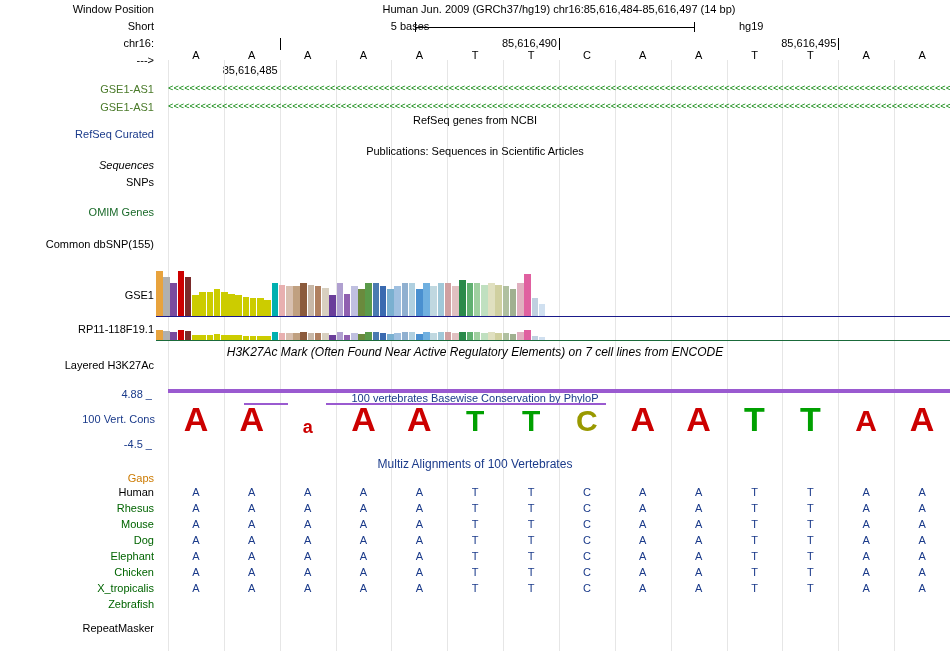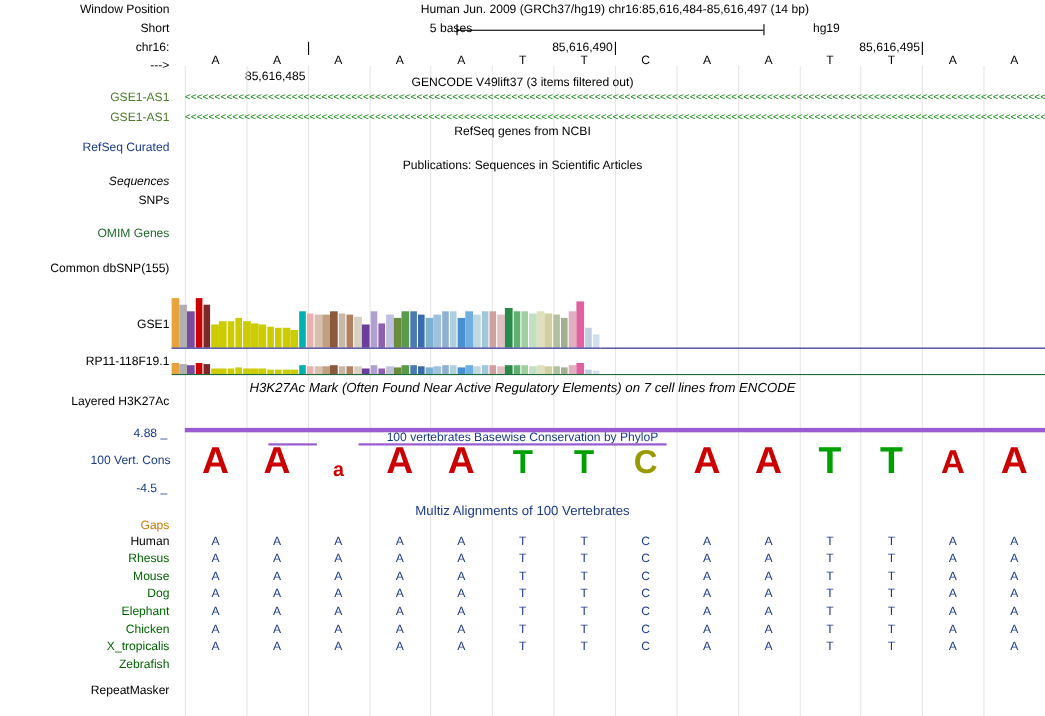--- a/index.html
+++ b/index.html
@@ -73,21 +73,20 @@
       <div class="gridline" style="left: 503.143px;"></div>
       <div class="gridline" style="left: 559px;"></div>
       <div class="gridline" style="left: 614.857px;"></div>
       <div class="gridline" style="left: 670.714px;"></div>
       <div class="gridline" style="left: 726.571px;"></div>
       <div class="gridline" style="left: 782.429px;"></div>
       <div class="gridline" style="left: 838.286px;"></div>
       <div class="gridline" style="left: 894.143px;"></div>
     </div>
 
-  <div class="centertext" style="top:69px;left:0;">GENCODE V49lift37 (3 items filtered out)</div>
   <div class="label lbl-col" style="top:83px;color:#4a7a2a;">GSE1-AS1</div>
   <div class="label lbl-col" style="top:101px;color:#4a7a2a;">GSE1-AS1</div>
   <div class="arrowline" style="left:168px;top:84px;width:782px;">&lt;&lt;&lt;&lt;&lt;&lt;&lt;&lt;&lt;&lt;&lt;&lt;&lt;&lt;&lt;&lt;&lt;&lt;&lt;&lt;&lt;&lt;&lt;&lt;&lt;&lt;&lt;&lt;&lt;&lt;&lt;&lt;&lt;&lt;&lt;&lt;&lt;&lt;&lt;&lt;&lt;&lt;&lt;&lt;&lt;&lt;&lt;&lt;&lt;&lt;&lt;&lt;&lt;&lt;&lt;&lt;&lt;&lt;&lt;&lt;&lt;&lt;&lt;&lt;&lt;&lt;&lt;&lt;&lt;&lt;&lt;&lt;&lt;&lt;&lt;&lt;&lt;&lt;&lt;&lt;&lt;&lt;&lt;&lt;&lt;&lt;&lt;&lt;&lt;&lt;&lt;&lt;&lt;&lt;&lt;&lt;&lt;&lt;&lt;&lt;&lt;&lt;&lt;&lt;&lt;&lt;&lt;&lt;&lt;&lt;&lt;&lt;&lt;&lt;&lt;&lt;&lt;&lt;&lt;&lt;&lt;&lt;&lt;&lt;&lt;&lt;&lt;&lt;&lt;&lt;&lt;&lt;&lt;&lt;&lt;&lt;&lt;&lt;&lt;&lt;&lt;&lt;&lt;&lt;&lt;&lt;&lt;&lt;&lt;&lt;&lt;&lt;&lt;&lt;&lt;&lt;&lt;&lt;&lt;&lt;&lt;&lt;&lt;&lt;&lt;&lt;&lt;&lt;&lt;&lt;&lt;&lt;&lt;&lt;&lt;&lt;&lt;&lt;&lt;&lt;&lt;&lt;&lt;&lt;&lt;&lt;&lt;&lt;&lt;&lt;&lt;&lt;&lt;&lt;&lt;&lt;&lt;&lt;&lt;&lt;&lt;&lt;&lt;&lt;&lt;&lt;&lt;&lt;&lt;&lt;&lt;&lt;&lt;&lt;&lt;&lt;&lt;&lt;&lt;&lt;&lt;&lt;&lt;&lt;&lt;&lt;&lt;&lt;&lt;&lt;&lt;&lt;&lt;&lt;&lt;&lt;&lt;&lt;&lt;&lt;&lt;&lt;&lt;&lt;&lt;&lt;&lt;&lt;&lt;&lt;&lt;&lt;&lt;&lt;&lt;&lt;&lt;&lt;&lt;&lt;&lt;&lt;&lt;&lt;&lt;&lt;&lt;&lt;&lt;&lt;&lt;&lt;&lt;&lt;&lt;&lt;&lt;&lt;&lt;&lt;&lt;&lt;&lt;&lt;&lt;&lt;&lt;&lt;&lt;&lt;&lt;&lt;&lt;&lt;&lt;&lt;&lt;&lt;&lt;&lt;&lt;&lt;&lt;&lt;&lt;&lt;&lt;&lt;&lt;&lt;&lt;&lt;&lt;&lt;&lt;&lt;&lt;&lt;&lt;&lt;&lt;&lt;&lt;&lt;&lt;&lt;&lt;&lt;&lt;&lt;&lt;&lt;&lt;&lt;&lt;&lt;&lt;&lt;&lt;&lt;&lt;&lt;&lt;&lt;&lt;&lt;&lt;&lt;&lt;&lt;&lt;&lt;&lt;&lt;</div>
   <div class="arrowline" style="left:168px;top:102px;width:782px;">&lt;&lt;&lt;&lt;&lt;&lt;&lt;&lt;&lt;&lt;&lt;&lt;&lt;&lt;&lt;&lt;&lt;&lt;&lt;&lt;&lt;&lt;&lt;&lt;&lt;&lt;&lt;&lt;&lt;&lt;&lt;&lt;&lt;&lt;&lt;&lt;&lt;&lt;&lt;&lt;&lt;&lt;&lt;&lt;&lt;&lt;&lt;&lt;&lt;&lt;&lt;&lt;&lt;&lt;&lt;&lt;&lt;&lt;&lt;&lt;&lt;&lt;&lt;&lt;&lt;&lt;&lt;&lt;&lt;&lt;&lt;&lt;&lt;&lt;&lt;&lt;&lt;&lt;&lt;&lt;&lt;&lt;&lt;&lt;&lt;&lt;&lt;&lt;&lt;&lt;&lt;&lt;&lt;&lt;&lt;&lt;&lt;&lt;&lt;&lt;&lt;&lt;&lt;&lt;&lt;&lt;&lt;&lt;&lt;&lt;&lt;&lt;&lt;&lt;&lt;&lt;&lt;&lt;&lt;&lt;&lt;&lt;&lt;&lt;&lt;&lt;&lt;&lt;&lt;&lt;&lt;&lt;&lt;&lt;&lt;&lt;&lt;&lt;&lt;&lt;&lt;&lt;&lt;&lt;&lt;&lt;&lt;&lt;&lt;&lt;&lt;&lt;&lt;&lt;&lt;&lt;&lt;&lt;&lt;&lt;&lt;&lt;&lt;&lt;&lt;&lt;&lt;&lt;&lt;&lt;&lt;&lt;&lt;&lt;&lt;&lt;&lt;&lt;&lt;&lt;&lt;&lt;&lt;&lt;&lt;&lt;&lt;&lt;&lt;&lt;&lt;&lt;&lt;&lt;&lt;&lt;&lt;&lt;&lt;&lt;&lt;&lt;&lt;&lt;&lt;&lt;&lt;&lt;&lt;&lt;&lt;&lt;&lt;&lt;&lt;&lt;&lt;&lt;&lt;&lt;&lt;&lt;&lt;&lt;&lt;&lt;&lt;&lt;&lt;&lt;&lt;&lt;&lt;&lt;&lt;&lt;&lt;&lt;&lt;&lt;&lt;&lt;&lt;&lt;&lt;&lt;&lt;&lt;&lt;&lt;&lt;&lt;&lt;&lt;&lt;&lt;&lt;&lt;&lt;&lt;&lt;&lt;&lt;&lt;&lt;&lt;&lt;&lt;&lt;&lt;&lt;&lt;&lt;&lt;&lt;&lt;&lt;&lt;&lt;&lt;&lt;&lt;&lt;&lt;&lt;&lt;&lt;&lt;&lt;&lt;&lt;&lt;&lt;&lt;&lt;&lt;&lt;&lt;&lt;&lt;&lt;&lt;&lt;&lt;&lt;&lt;&lt;&lt;&lt;&lt;&lt;&lt;&lt;&lt;&lt;&lt;&lt;&lt;&lt;&lt;&lt;&lt;&lt;&lt;&lt;&lt;&lt;&lt;&lt;&lt;&lt;&lt;&lt;&lt;&lt;&lt;&lt;&lt;&lt;&lt;&lt;&lt;&lt;&lt;&lt;&lt;&lt;&lt;&lt;&lt;&lt;&lt;&lt;&lt;</div>
 
   <div class="label lbl-col" style="top:128px;color:#1a3a8a;">RefSeq Curated</div>
   <div class="centertext" style="top:114px;">RefSeq genes from NCBI</div>
 
   <div class="centertext" style="top:145px;">Publications: Sequences in Scientific Articles</div>
   <div class="label lbl-col" style="top:159px;font-style:italic;">Sequences</div>

